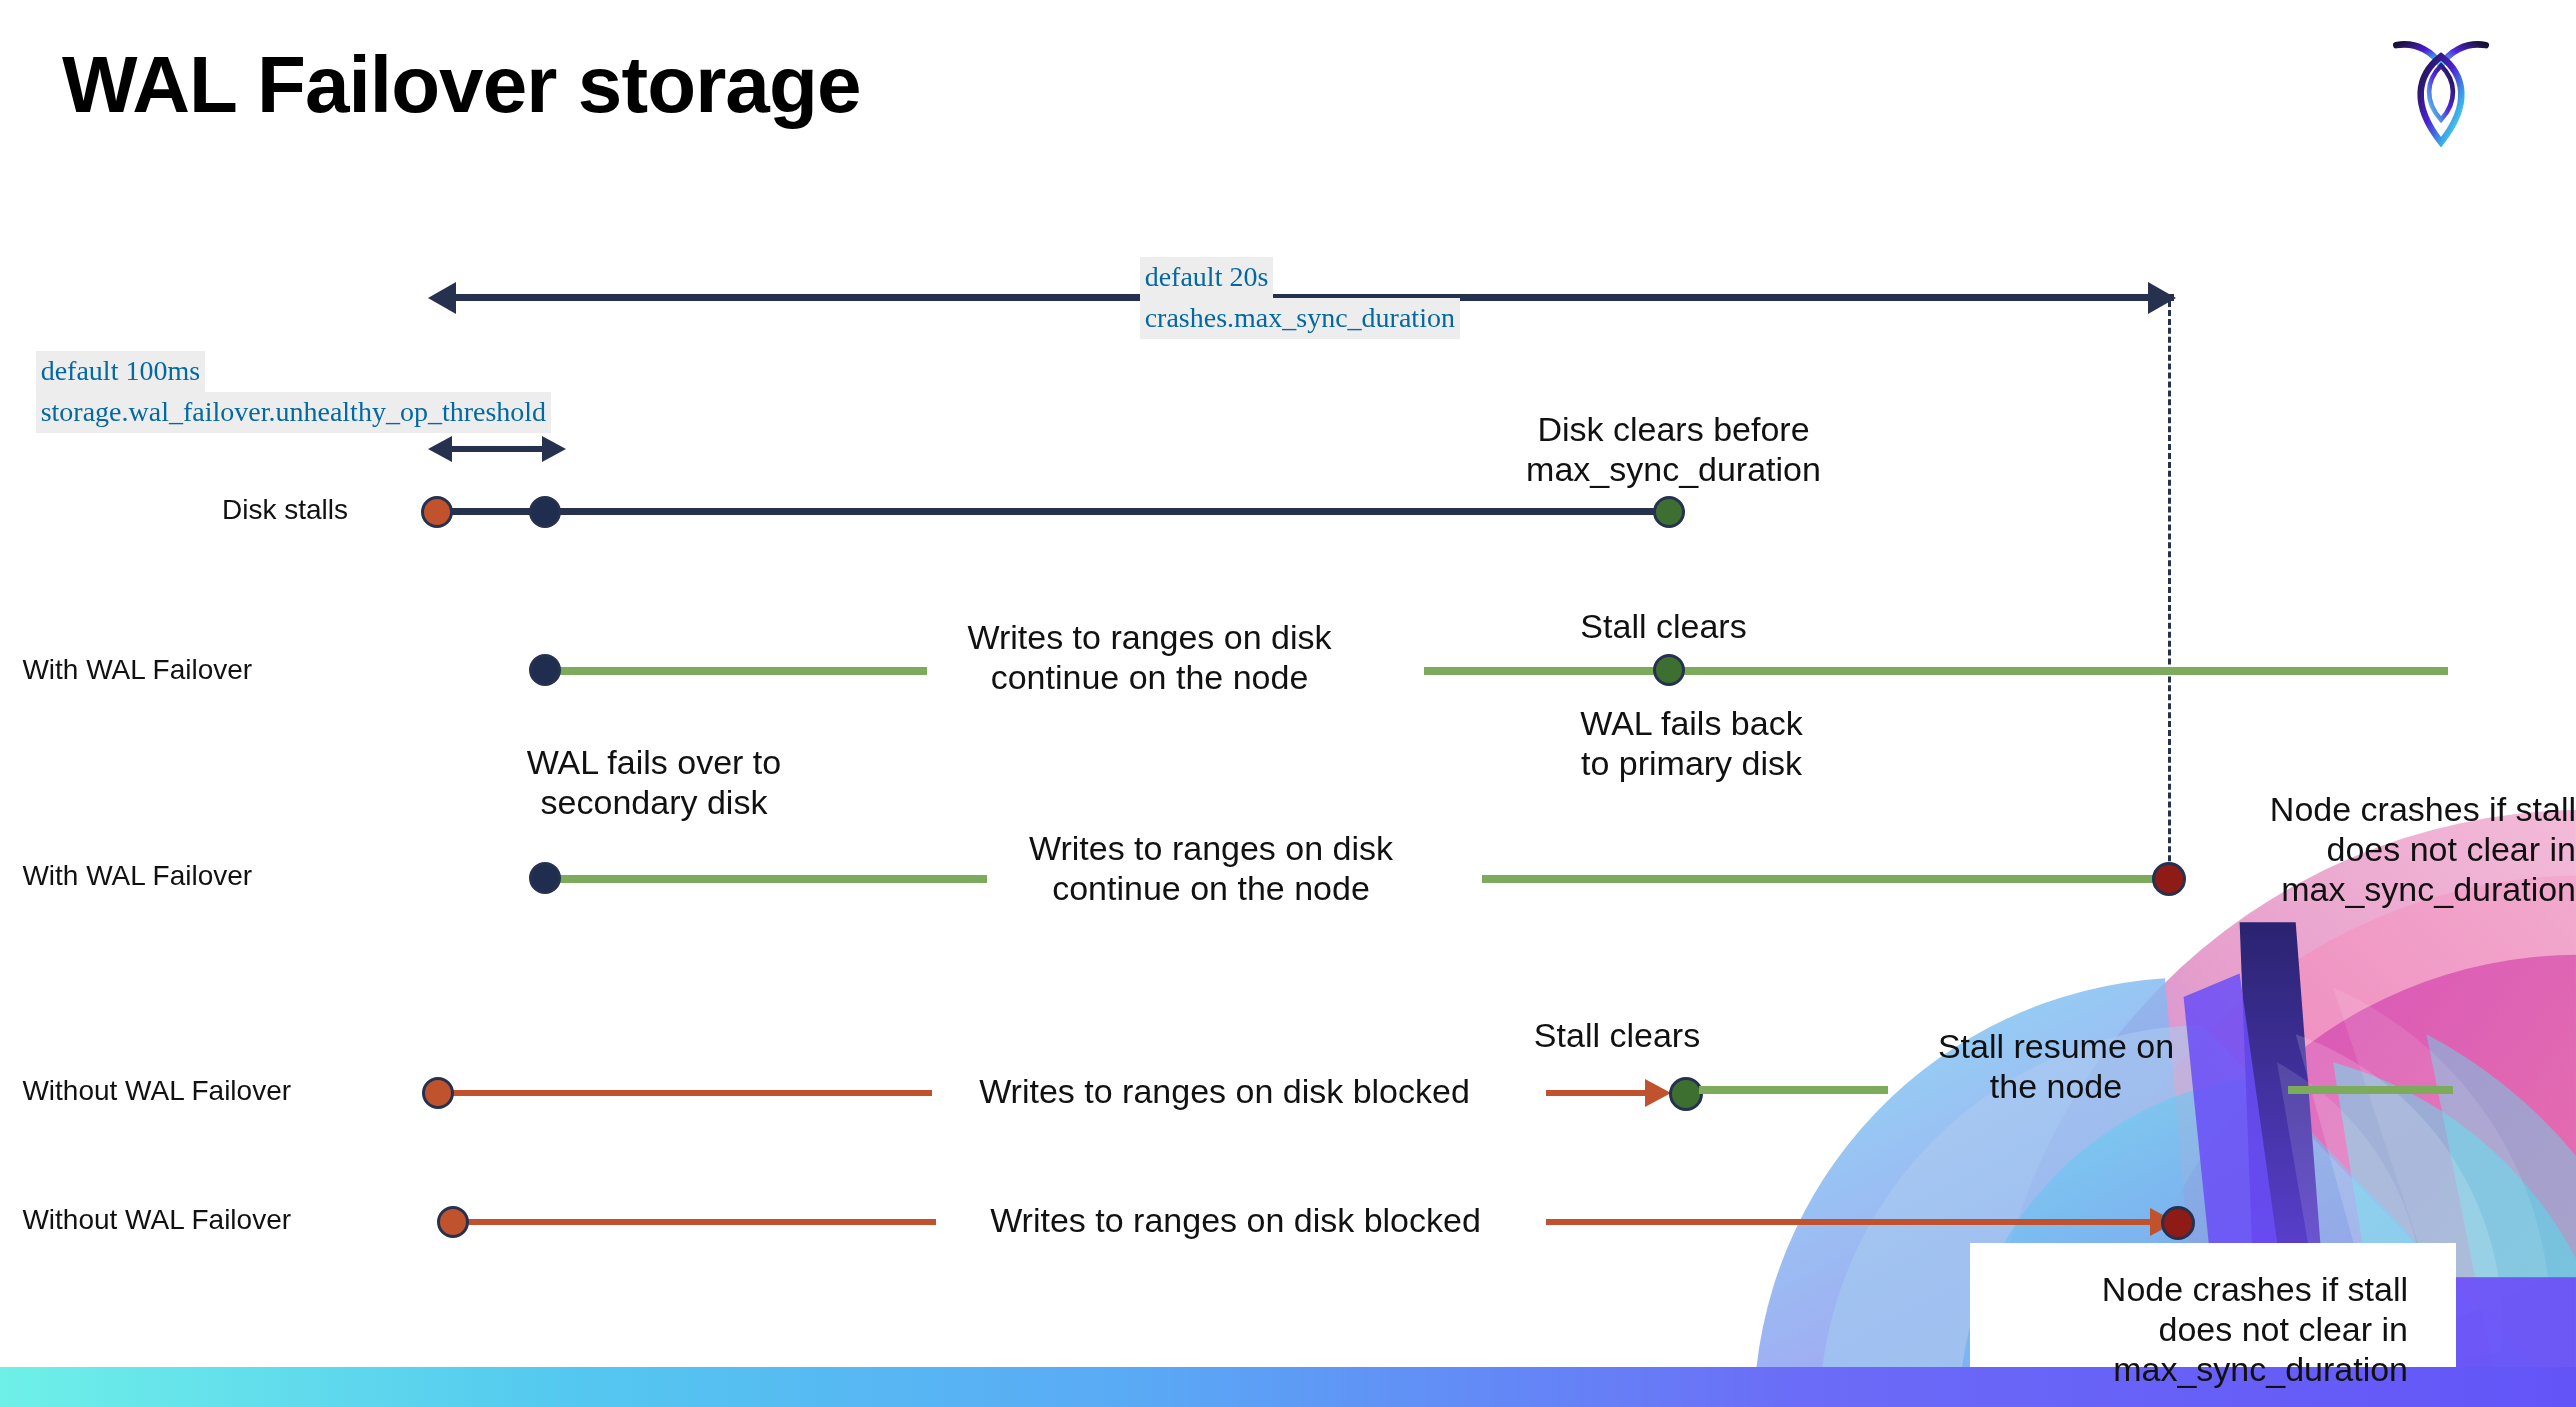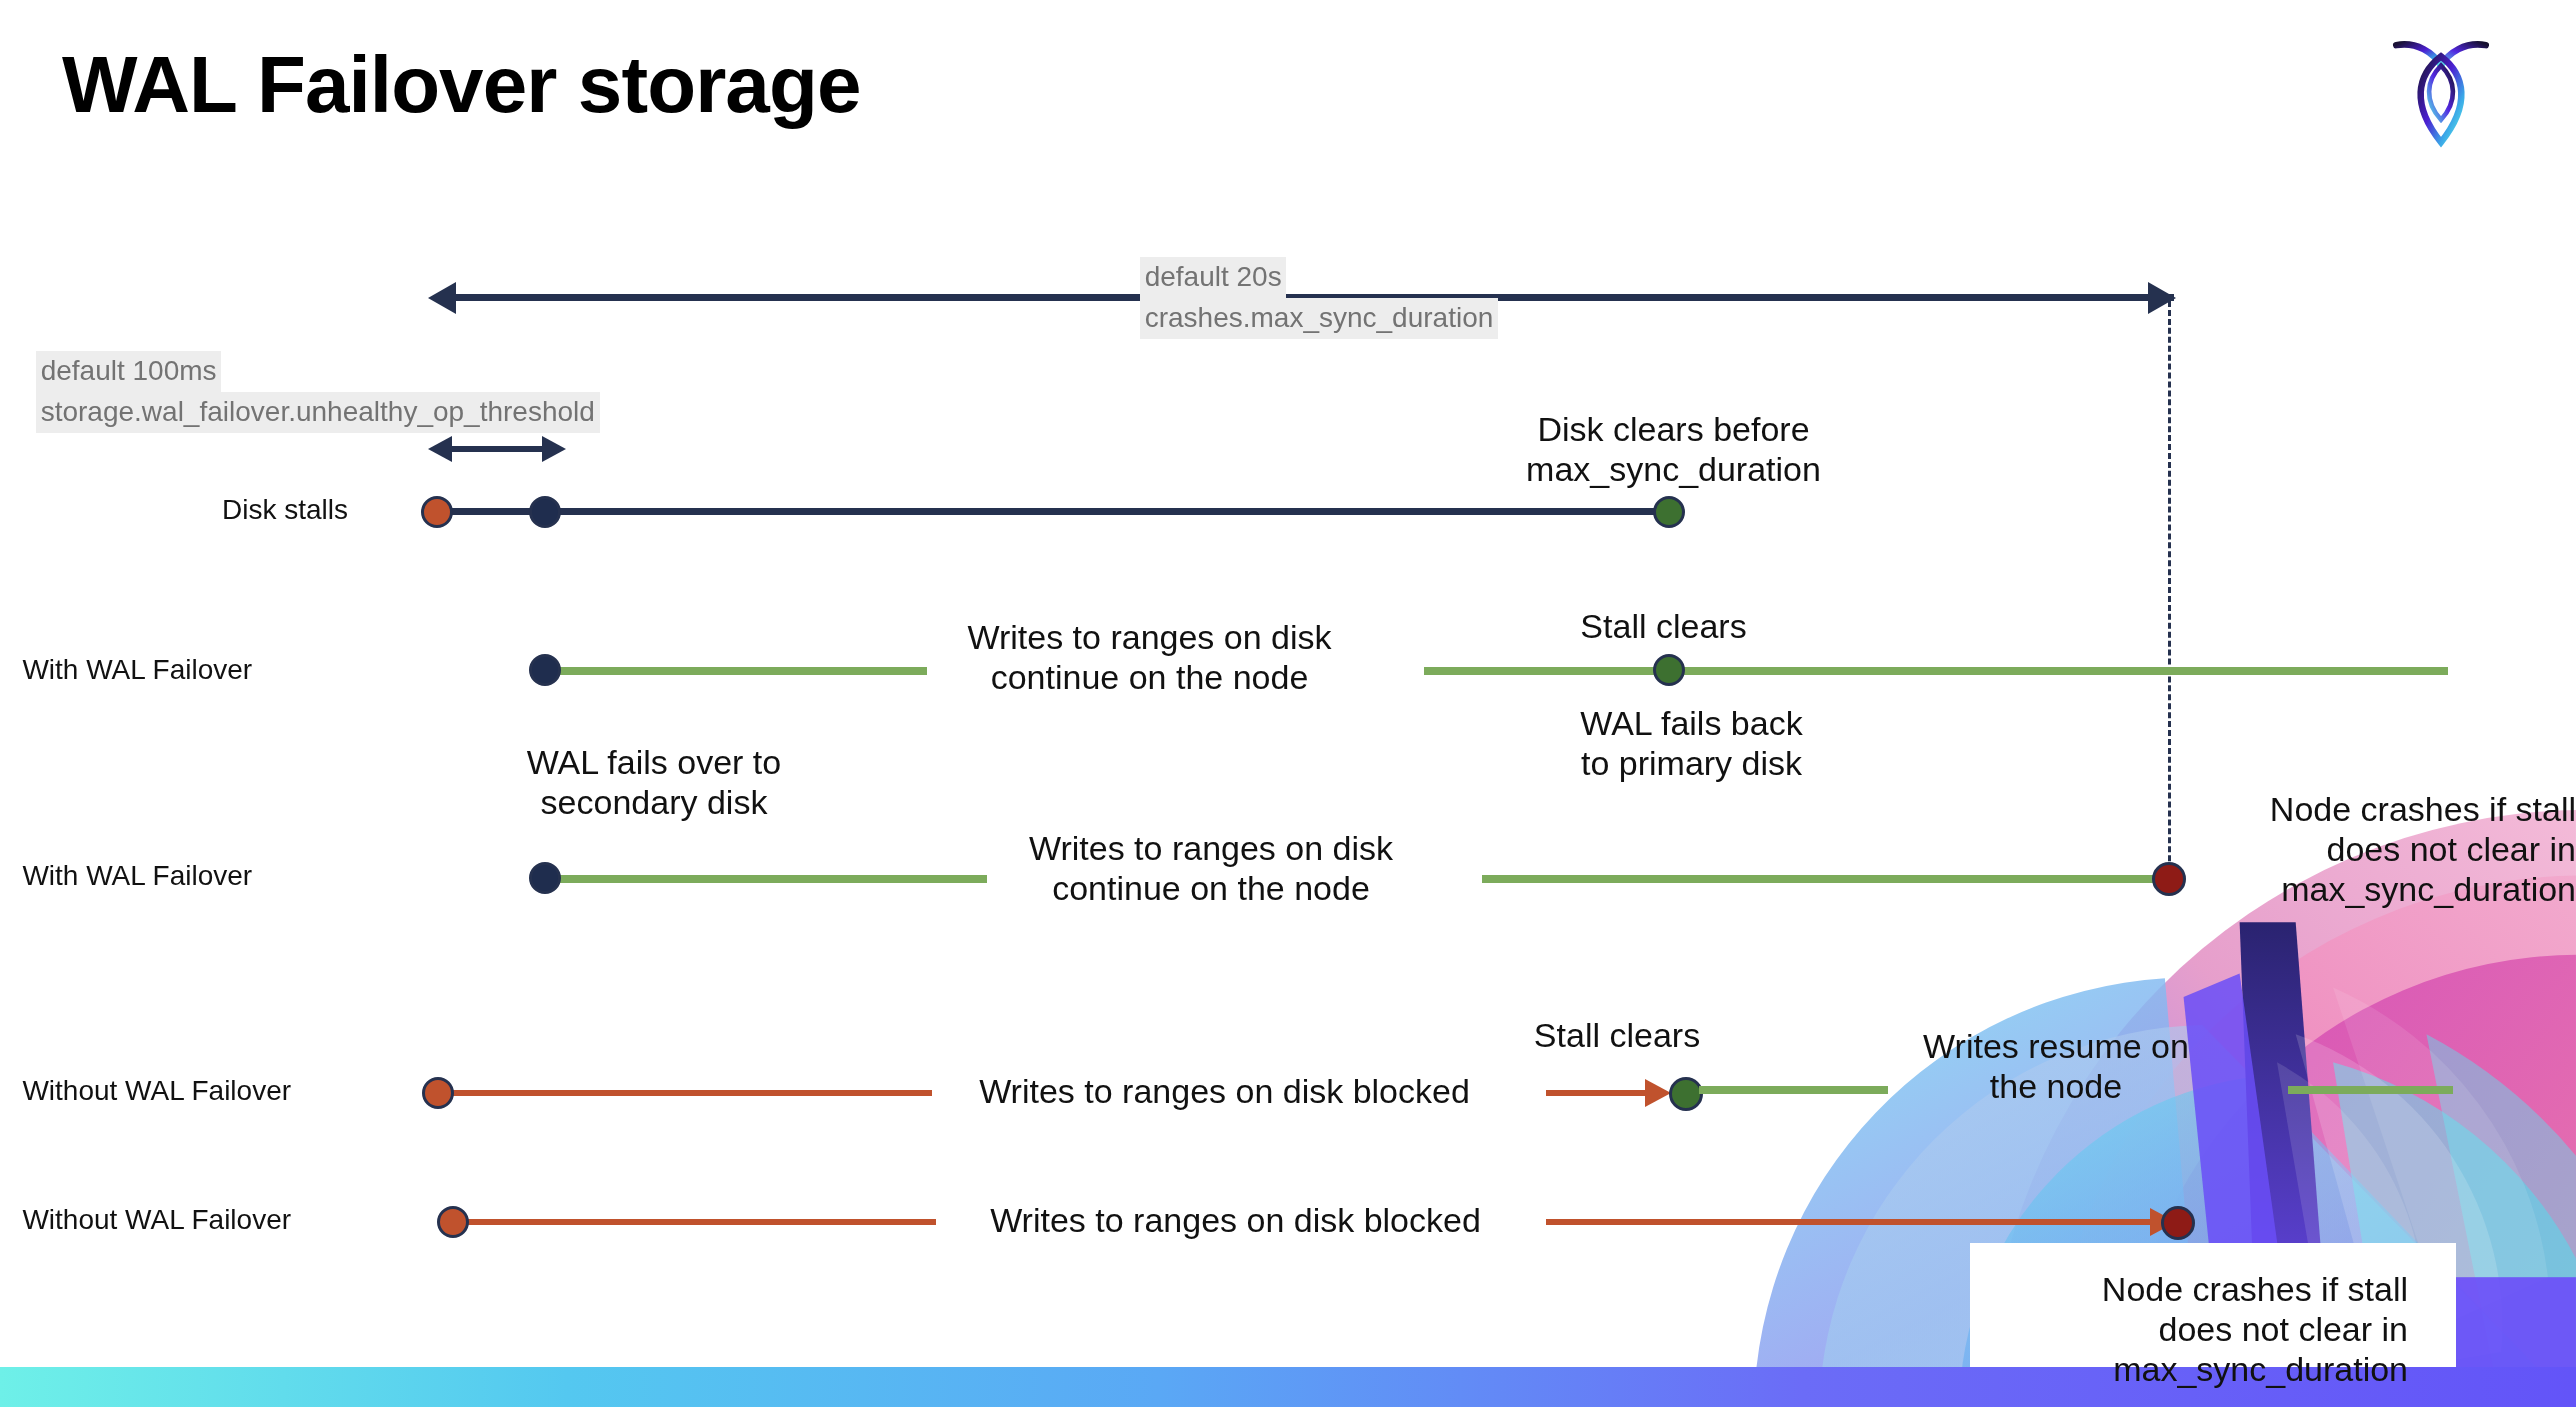--- a/index.html
+++ b/index.html
@@ -33,22 +33,22 @@
 
   
   .txt{position:absolute;color:#111;font-size:34px;line-height:1.18;white-space:pre-line;}
   .txt.c{text-align:center;}
   .txt.l{text-align:right;}
   .row-label{position:absolute;color:#111;font-size:28px;white-space:nowrap;}
 
   
   .code{
     position:absolute;
-    font-family:Liberation Sans, sans-serif;
-    font-size:28px;color:#737373;background:#ededed;
+    font-family:Liberation Serif, serif;
+    font-size:28px;color:#0369a1;background:#ededed;
     padding:1.9px 4.7px;white-space:nowrap;line-height:1.32;
   }
 
   
   .line{position:absolute;height:5.6px;border-radius:0;}
   .line.navy{background:#25314f;height:6.5px;}
   .line.green{background:#7cab5b;height:8.4px;}
   .line.red{background:#c0522d;height:5.6px;}
 
   .dash{position:absolute;width:0;border-left:3.7px dashed #25314f;}
@@ -221,21 +221,21 @@
   <div class="dot red" style="left:422px;top:1077px;width:32px;height:32px;"></div>
 
   <div class="txt c" style="left:944px;top:1071px;width:561px;">Writes to ranges on disk  blocked</div>
 
   <div class="line red" style="left:1546px;top:1090px;width:112px;"></div>
   <div class="arrow-head ah-right-red" style="left:1645px;top:1079px;"></div>
   <div class="dot green" style="left:1669px;top:1077px;width:34px;height:34px;"></div>
   <div class="line green" style="left:1699px;top:1086px;width:189px;"></div>
 
   <div class="txt c" style="left:1477px;top:1015px;width:280px;">Stall clears</div>
-  <div class="txt c" style="left:1897px;top:1026px;width:318px;">Writes resume on
+  <div class="txt c" style="left:1897px;top:1026px;width:318px;">Stall resume on
 the node</div>
 
   <div class="line green" style="left:2288px;top:1086px;width:165px;"></div>
 
   <div class="row-label" style="left:22.4px;top:1204px;">Without WAL Failover</div>
   <div class="line red" style="left:454px;top:1219px;width:482px;"></div>
   <div class="dot red" style="left:437px;top:1206px;width:32px;height:32px;"></div>
 
   <div class="txt c" style="left:955px;top:1200px;width:561px;">Writes to ranges on disk  blocked</div>
 

